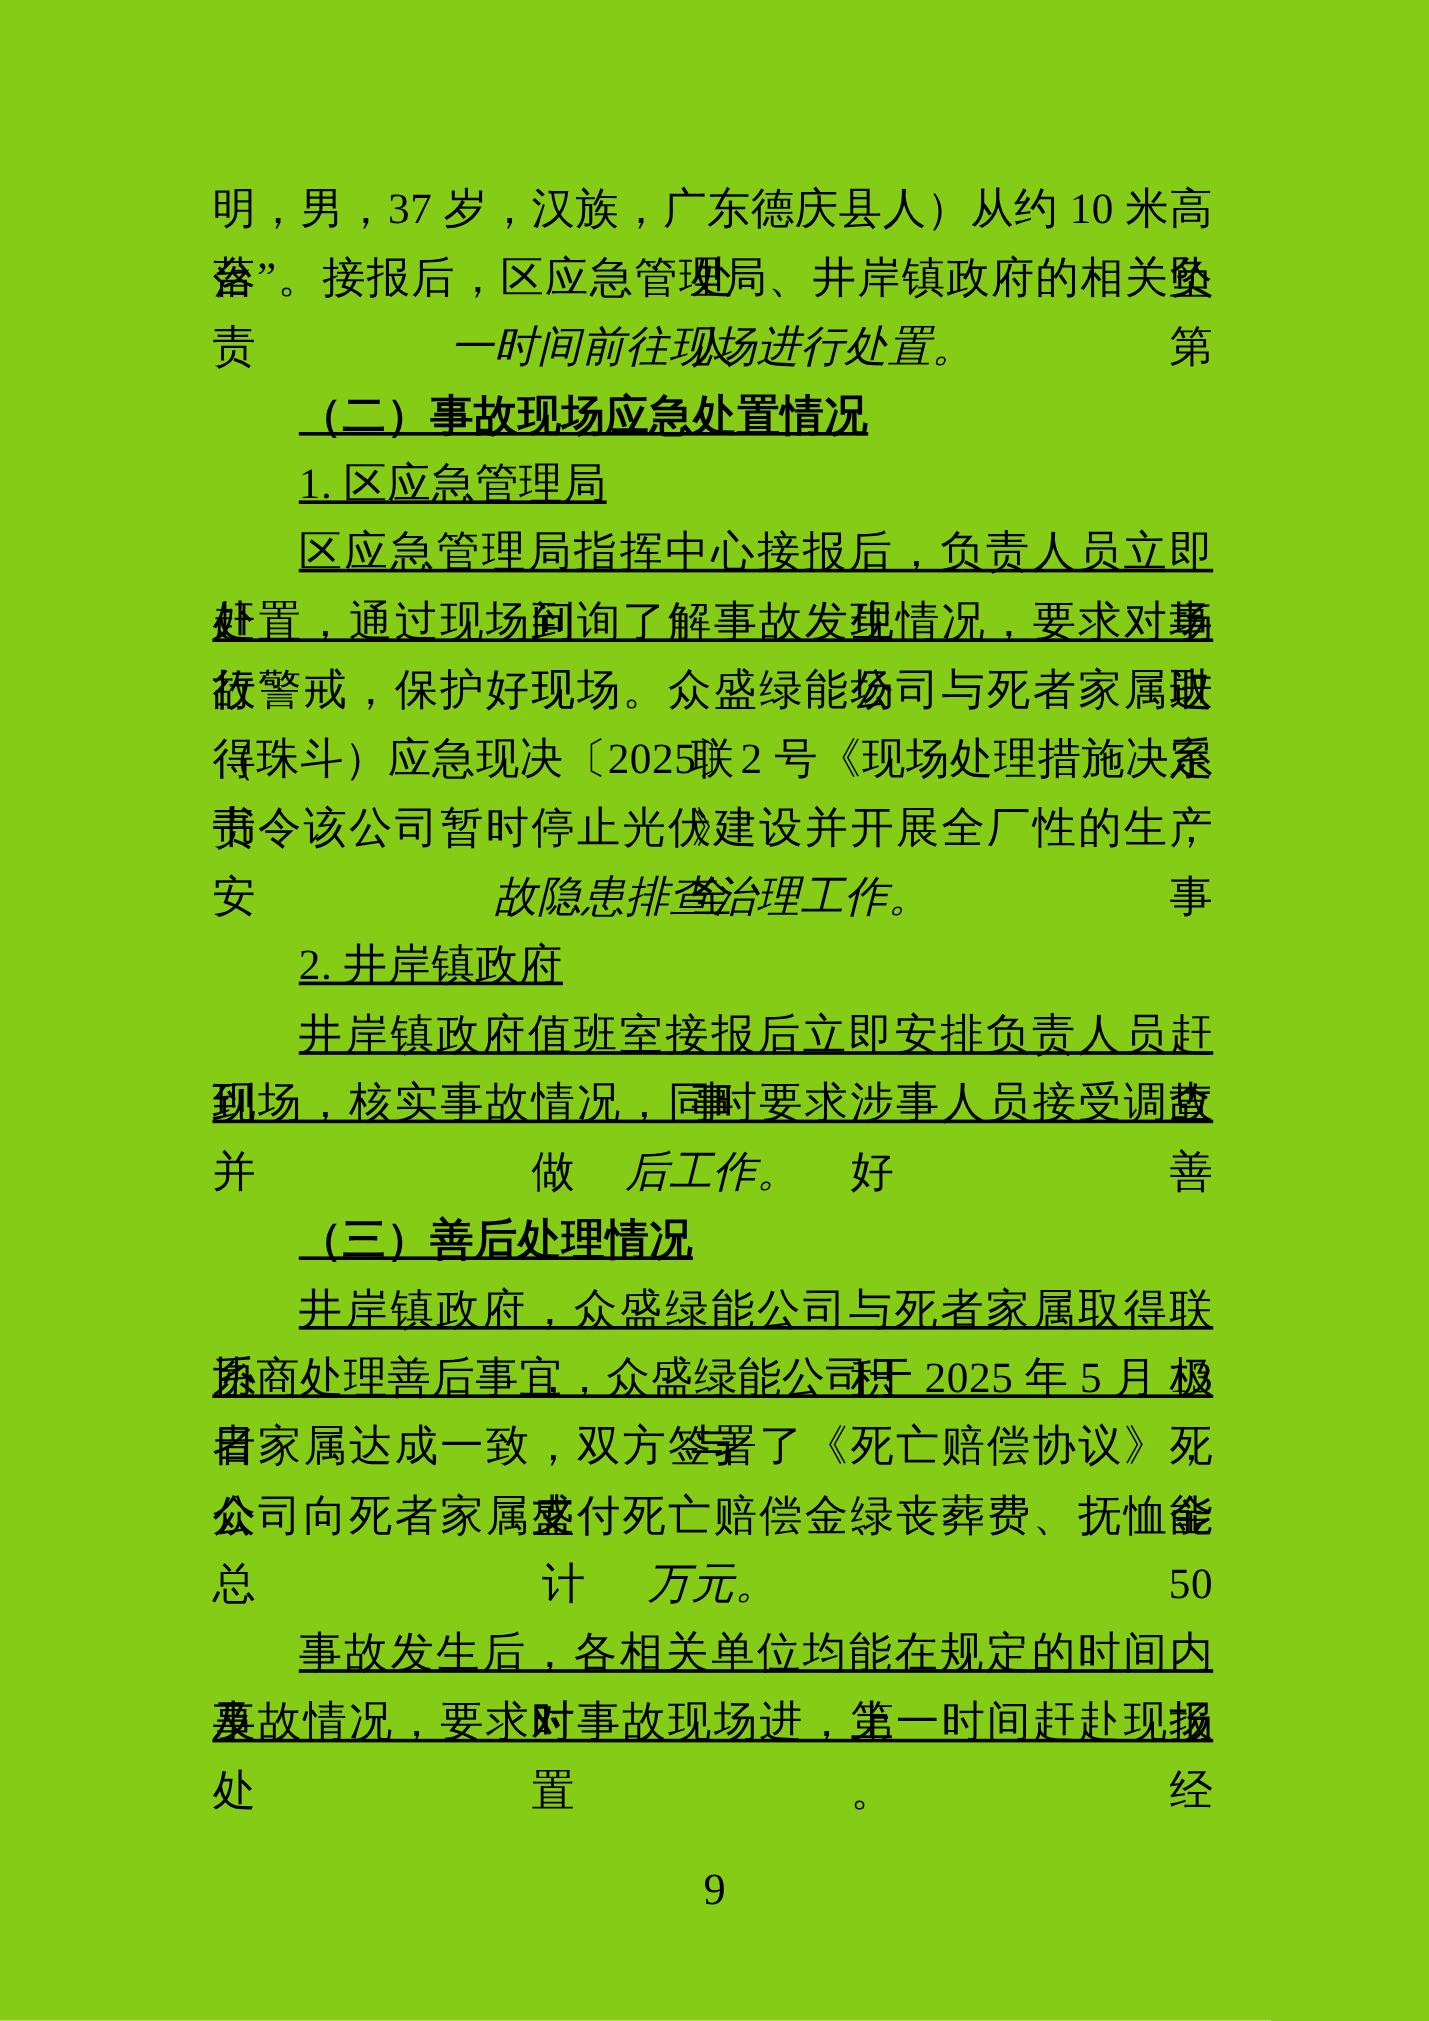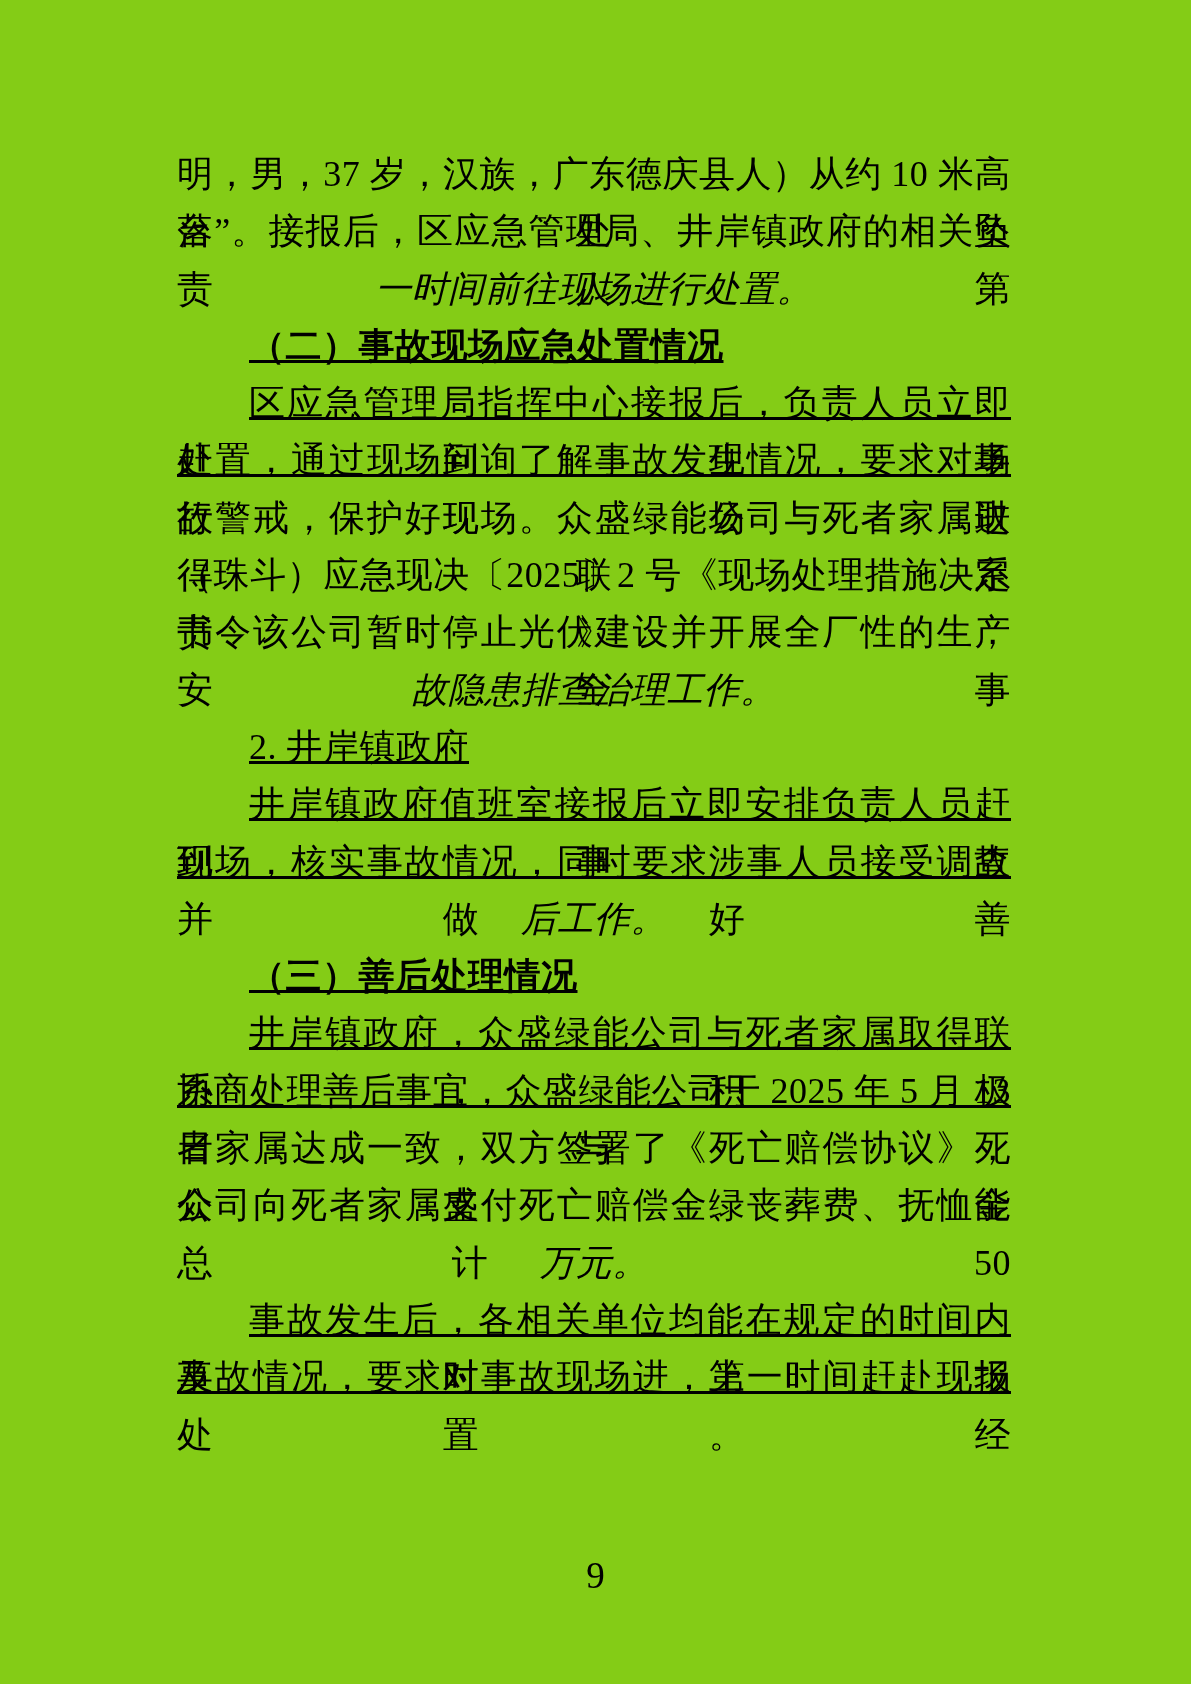--- a/index.html
+++ b/index.html
@@ -63,20 +63,21 @@
 </style>
 </head>
 <body>
 
 <div class="page">
   <div class="text-block">
       <div class="line line--full">明，男，37 岁，汉族，广东德庆县人）从约 10 米高台处坠</div>
       <div class="line line--full">落”。接报后，区应急管理局、井岸镇政府的相关负责人第</div>
       <div class="line line--end">一时间前往现场进行处置。</div>
       <div class="line line--heading">（二）事故现场应急处置情况</div>
+      <div class="line line--subitem">1. 区应急管理局</div>
       <div class="line line--first">区应急管理局指挥中心接报后，负责人员立即赶到现场</div>
       <div class="line line--full">处置，通过现场问询了解事故发生情况，要求对事故现场进</div>
       <div class="line line--full">行警戒，保护好现场。众盛绿能公司与死者家属取得联系</div>
       <div class="line line--full">（珠斗）应急现决〔2025〕2 号《现场处理措施决定书》，</div>
       <div class="line line--full">责令该公司暂时停止光伏建设并开展全厂性的生产安全事</div>
       <div class="line line--end">故隐患排查治理工作。</div>
       <div class="line line--subitem">2. 井岸镇政府</div>
       <div class="line line--first">井岸镇政府值班室接报后立即安排负责人员赶到事故</div>
       <div class="line line--full">现场，核实事故情况，同时要求涉事人员接受调查并做好善</div>
       <div class="line line--end">后工作。</div>

